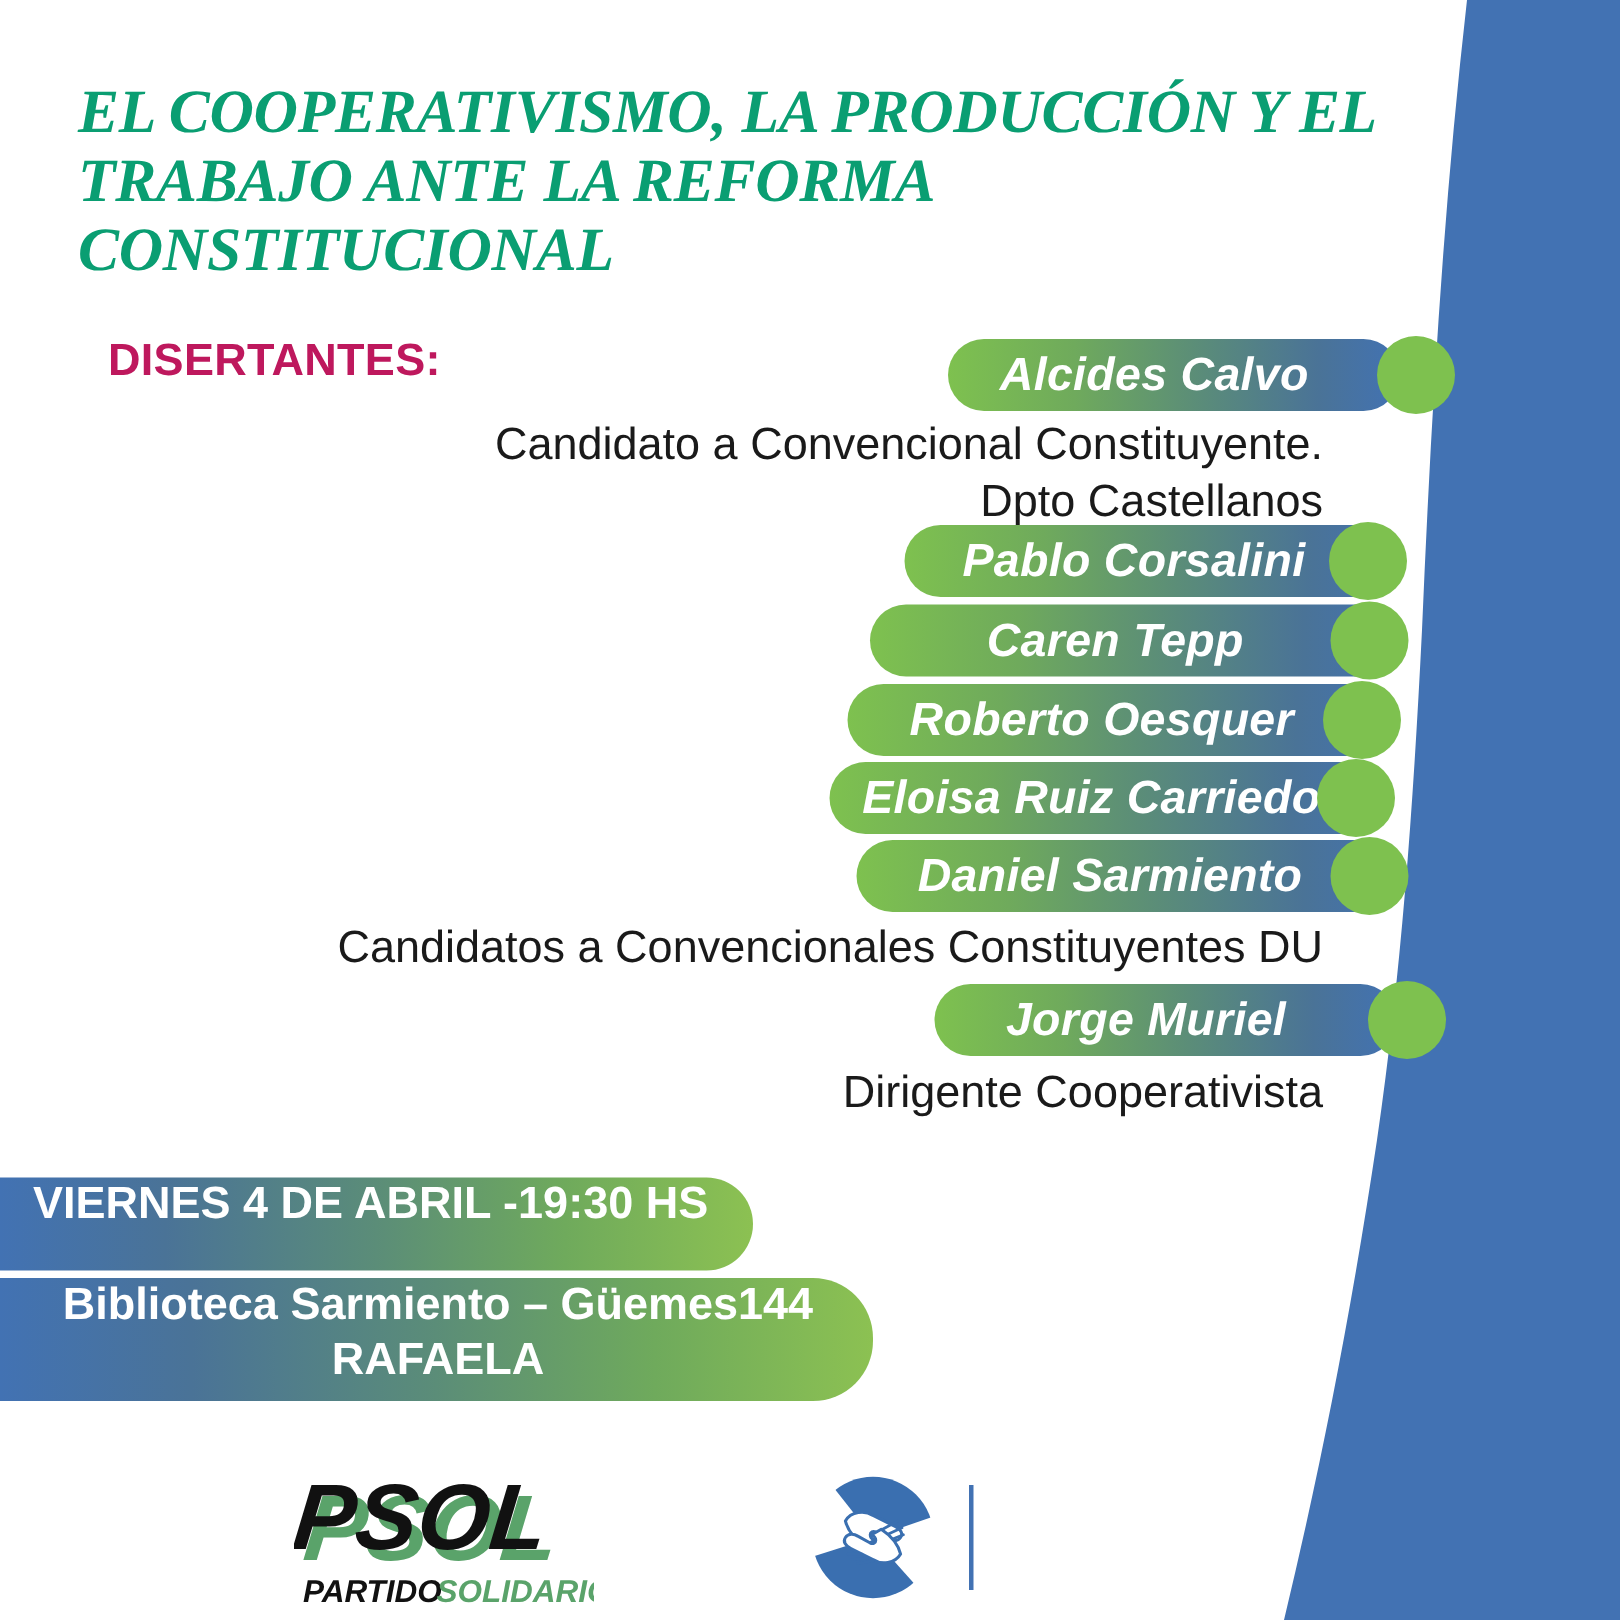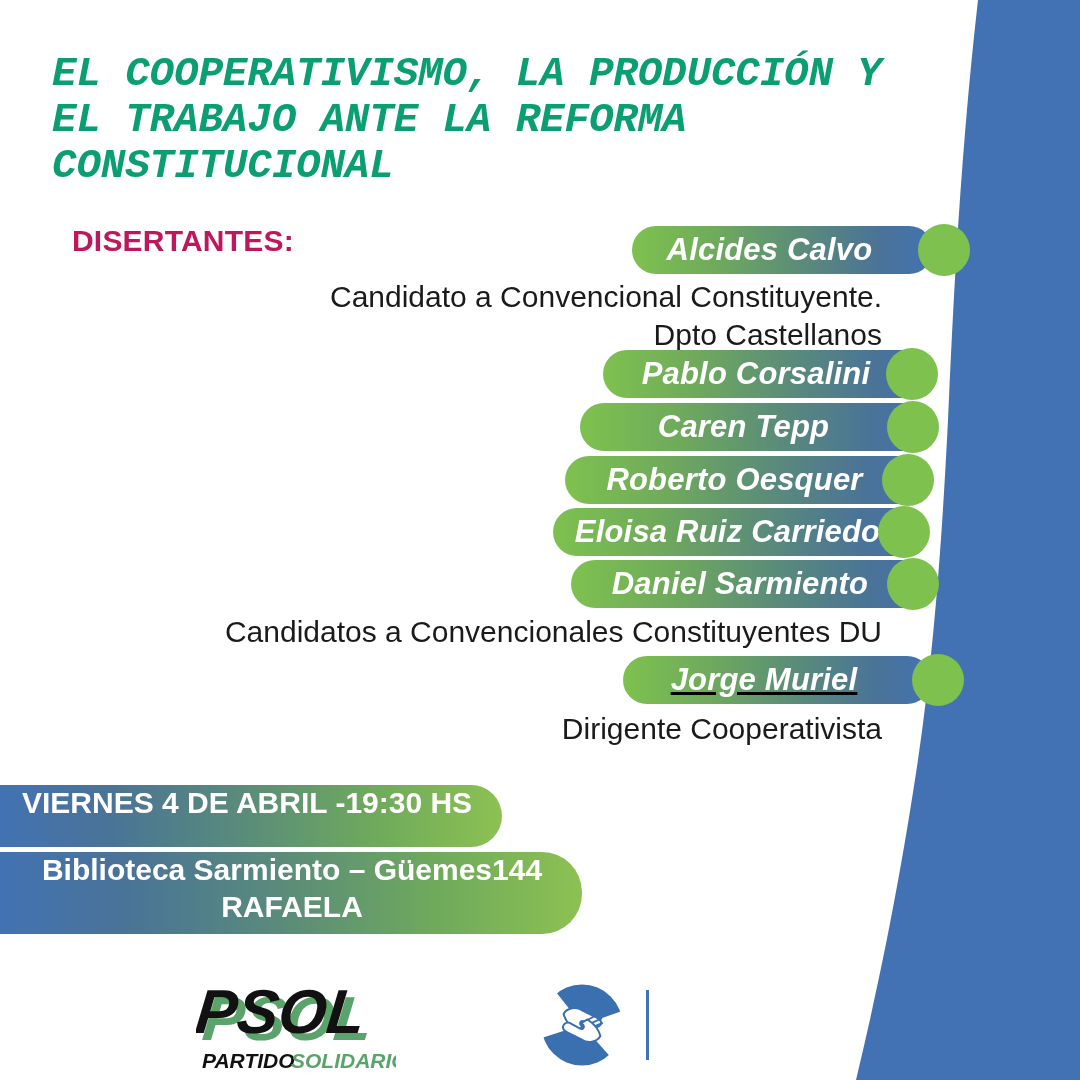--- a/index.html
+++ b/index.html
@@ -30,21 +30,21 @@
     position:absolute;
     left:52px; top:52px;
     width:900px;
     font-size:41px;
     line-height:1.12;
     font-weight:bold;
     font-style:italic;
     letter-spacing:-0.2px;
     color:#0a9e72;
     text-transform:uppercase;
-    font-family:Liberation Mono, monospace;
+    font-family:Liberation Serif, serif;
   }
 
   
   .disertantes{
     position:absolute;
     left:52px; top:224px;
     font-size:30px;
     font-weight:bold;
     color:#be185d;
     letter-spacing:0.2px;
@@ -203,21 +203,21 @@
   <div class="pill-row" style="left:556px; top:560px; width:396px;">
     <div class="pill" style="width:364px;">
       <span class="pill-name">Daniel Sarmiento</span>
     </div>
     <div class="pill-dot" style="left:331px;"></div>
   </div>
 
   <div class="role" style="left:140px; top:613px; width:742px;">Candidatos a Convencionales Constituyentes DU</div>
 
   <div class="pill-row" style="left:608px; top:656px; width:364px;">
-    <div class="pill" style="width:308px;text-decoration:underline;">
+    <div class="pill" style="width:308px;">
       <span class="pill-name">Jorge Muriel</span>
     </div>
     <div class="pill-dot" style="left:304px;"></div>
   </div>
 
   <div class="role" style="left:300px; top:710px; width:582px;">Dirigente Cooperativista</div>
 
   <div class="banner" style="top:785px; width:502px; height:62px;">
     <span class="banner-text">VIERNES 4 DE ABRIL -19:30 HS</span>
   </div>

